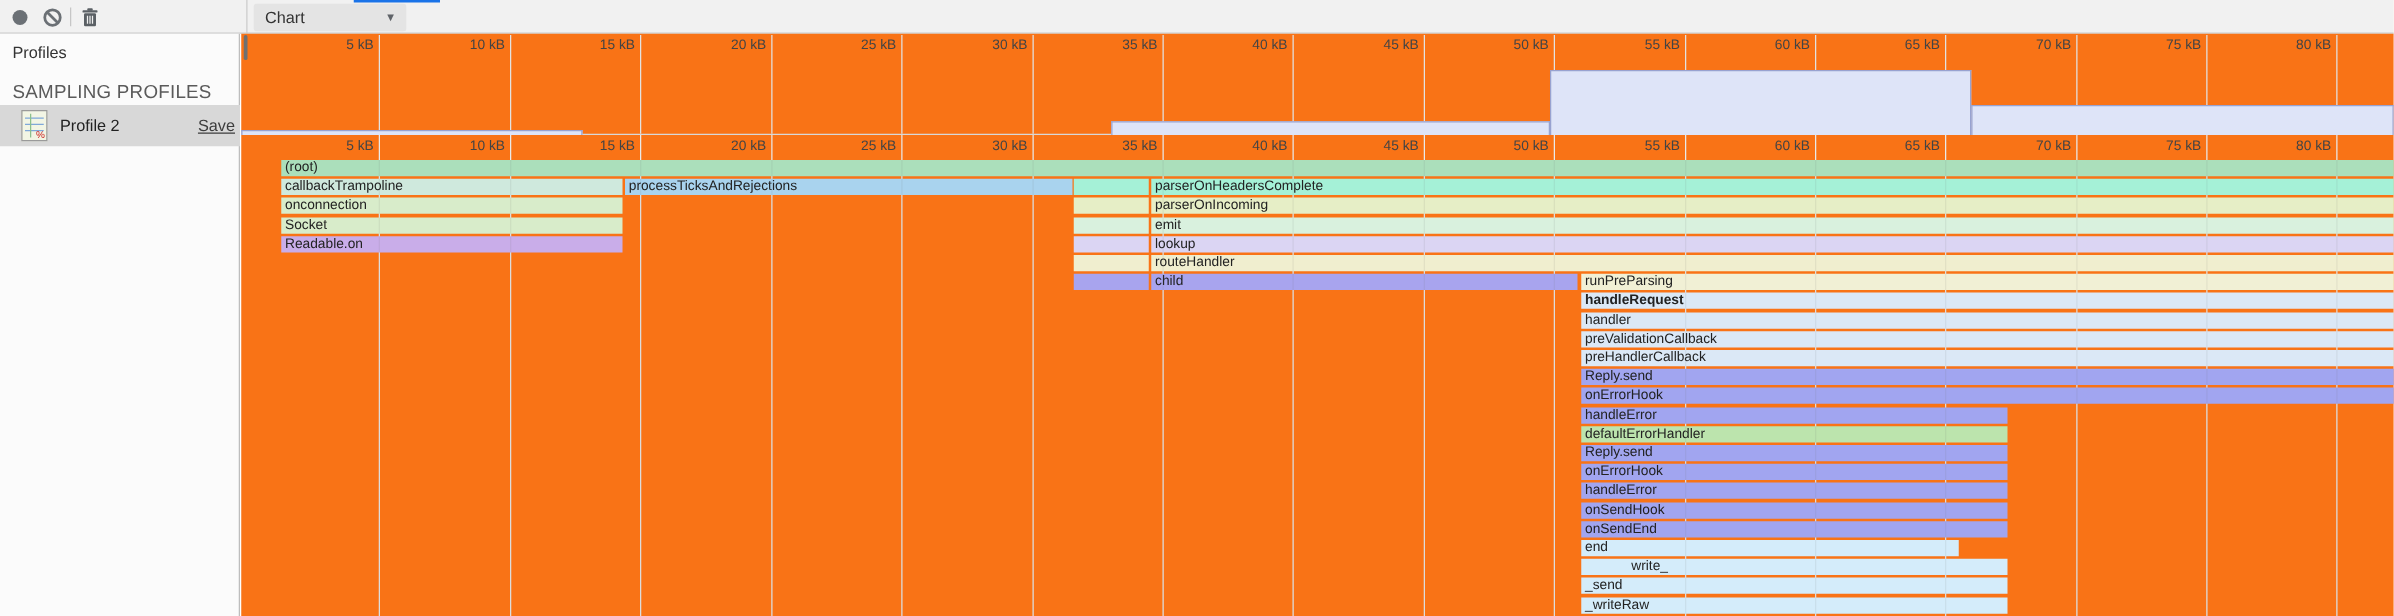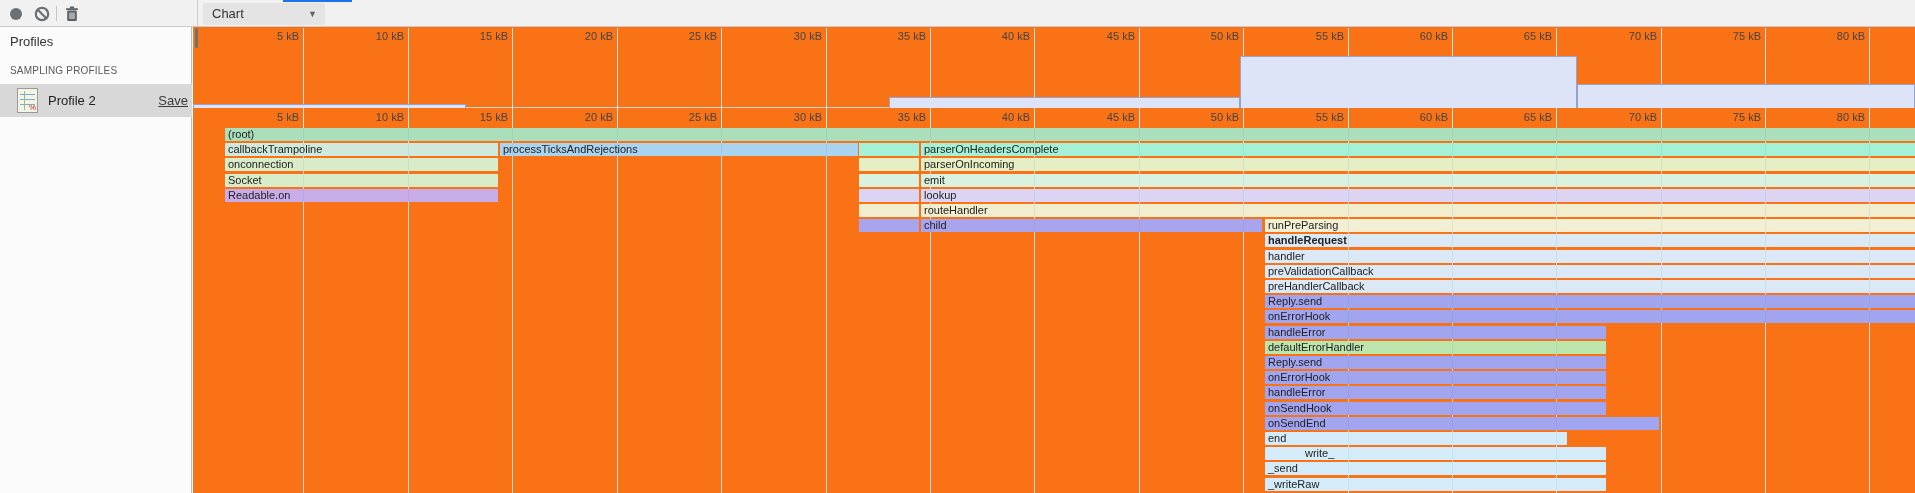--- a/index.html
+++ b/index.html
@@ -22,21 +22,21 @@
   #chart-select { position:absolute; left:203px; top:3px; width:122px; height:22px;
     background:#e4e4e4; border-radius:2px; color:#333; font-size:13px;
     line-height:22px; padding-left:9px; cursor:pointer; }
   #chart-select .caret { position:absolute; right:8px; top:0; font-size:9px;
     color:#5f6368; line-height:22px; }
 
   
   #sidebar { position:absolute; left:0; top:27px; width:192px; height:466px;
     background:#fbfbfb; border-right:1px solid #bdbdbd; }
   #profiles-title { position:absolute; left:10px; top:7px; font-size:13px; color:#333; }
-  #section-title { position:absolute; left:10px; top:38px; font-size:10px;
+  #section-title { position:absolute; left:10px; top:38px; font-size:15px;
     color:#5a5a5a; letter-spacing:.2px; }
   #profile-row { position:absolute; left:0; top:57px; width:192px; height:33px;
     background:#d8d8d8; cursor:pointer; }
   #profile-icon { position:absolute; left:17px; top:4px; width:21px; height:25px;
     background:#f2f5e4; border:1px solid #9a9a9a; }
   #profile-icon .ln { position:absolute; left:2px; right:2px; height:1px; background:#7fa8d9; }
   #profile-icon .vln { position:absolute; top:2px; bottom:2px; width:1px; background:#8cc08c; }
   #profile-icon .pct { position:absolute; right:1px; bottom:0; font-size:8px; color:#cc2222; }
   #profile-name { position:absolute; left:48px; top:9px; font-size:13px; color:#222; }
   #save-link { position:absolute; right:4px; top:9px; font-size:13px; color:#3c3c3c;
@@ -238,21 +238,21 @@
         <div class="bar" style="left: 1040px; width: 682px; top: 137px; height: 13px; background: rgb(219, 232, 246);">preValidationCallback</div>
         <div class="bar" style="left: 1040px; width: 682px; top: 152px; height: 13px; background: rgb(219, 232, 246);">preHandlerCallback</div>
         <div class="bar" style="left: 1040px; width: 682px; top: 167px; height: 13px; background: rgb(161, 165, 240);">Reply.send</div>
         <div class="bar" style="left: 1040px; width: 682px; top: 182px; height: 13px; background: rgb(161, 165, 240);">onErrorHook</div>
         <div class="bar" style="left: 1040px; width: 341px; top: 198px; height: 13px; background: rgb(161, 165, 240);">handleError</div>
         <div class="bar" style="left: 1040px; width: 341px; top: 213px; height: 13px; background: rgb(188, 228, 173);">defaultErrorHandler</div>
         <div class="bar" style="left: 1040px; width: 341px; top: 228px; height: 13px; background: rgb(161, 165, 240);">Reply.send</div>
         <div class="bar" style="left: 1040px; width: 341px; top: 243px; height: 13px; background: rgb(161, 165, 240);">onErrorHook</div>
         <div class="bar" style="left: 1040px; width: 341px; top: 258px; height: 13px; background: rgb(161, 165, 240);">handleError</div>
         <div class="bar" style="left: 1040px; width: 341px; top: 274px; height: 13px; background: rgb(161, 165, 240);">onSendHook</div>
-        <div class="bar" style="left: 1040px; width: 394px; top: 289px; height: 13px; background: rgb(161, 165, 240);">onSendEnd</div>
+        <div class="bar" style="left: 1040px; width: 341px; top: 289px; height: 13px; background: rgb(161, 165, 240);">onSendEnd</div>
         <div class="bar" style="left: 1040px; width: 302px; top: 304px; height: 13px; background: rgb(212, 236, 250);">end</div>
         <div class="bar" style="left: 1040px; width: 341px; top: 319px; height: 13px; background: rgb(212, 236, 250); padding-left: 40px;">write_</div>
         <div class="bar" style="left: 1040px; width: 341px; top: 334px; height: 13px; background: rgb(212, 236, 250);">_send</div>
         <div class="bar" style="left: 1040px; width: 341px; top: 350px; height: 13px; background: rgb(212, 236, 250);">_writeRaw</div>
       </div>
     <div id="vscroll-thumb"></div>
   </div>
 </div>
 
 </body></html>

